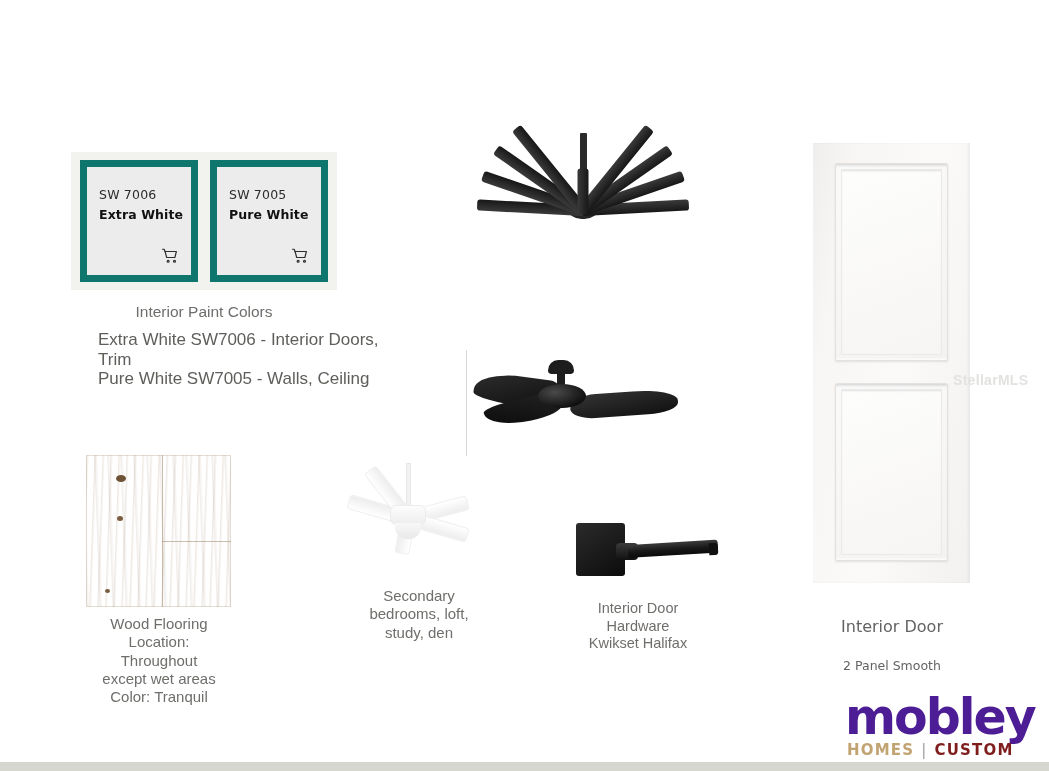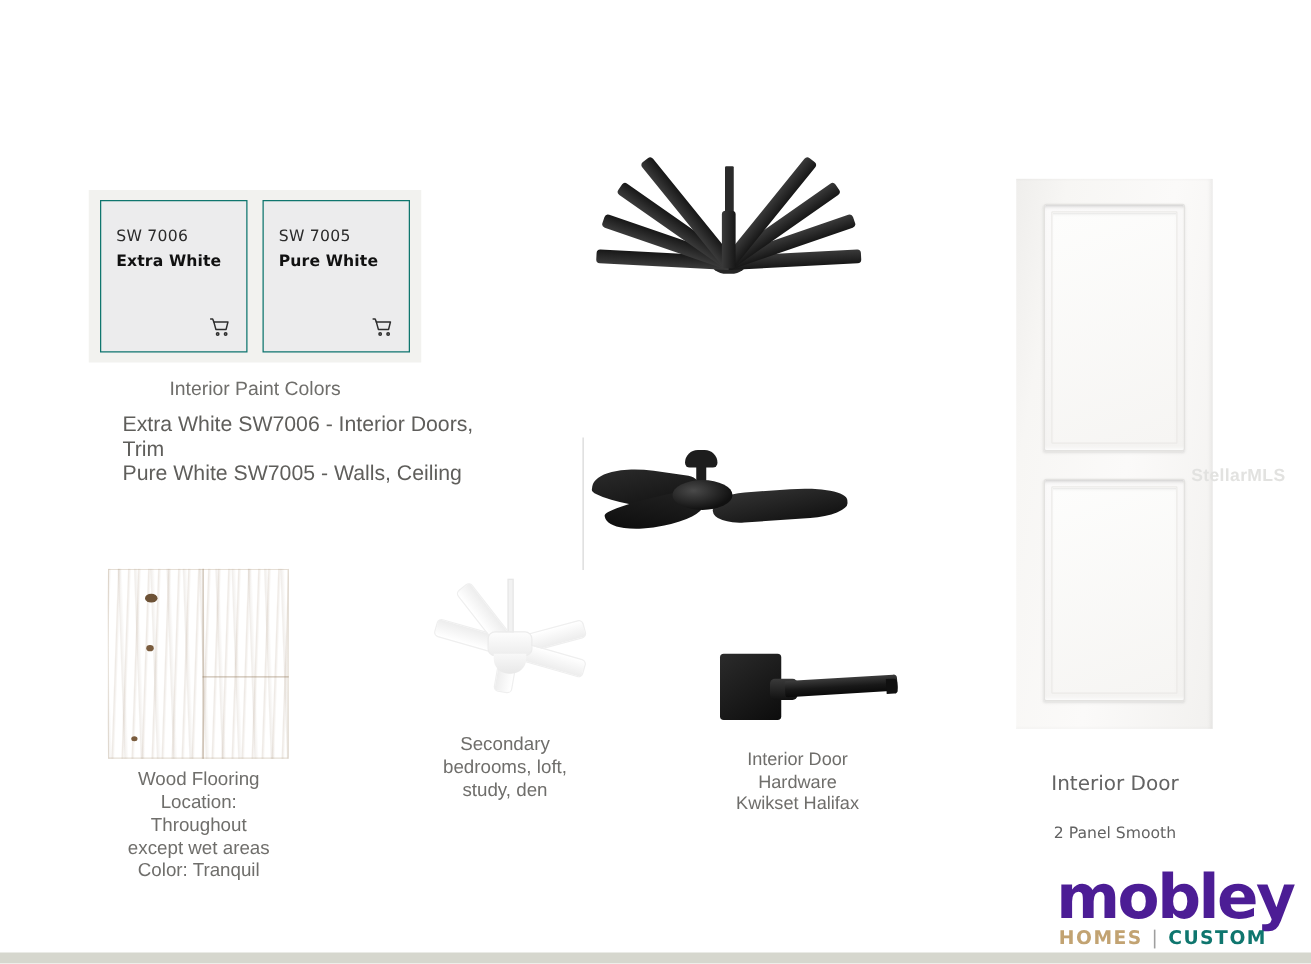--- a/index.html
+++ b/index.html
@@ -53,21 +53,21 @@
     height: 138px;
     background: #f2f2ef;
     padding: 0;
   }
   .paint-card {
     position: absolute;
     top: 8px;
     width: 118px;
     height: 122px;
     background: #ececed;
-    border: 1px solid #0f766e;
+    border: 7px solid #0f766e;
     box-sizing: border-box;
   }
   #paint-card-extra-white { left: 9px; }
   #paint-card-pure-white  { left: 139px; }
   .paint-code {
     position: absolute;
     left: 12px;
     top: 20px;
     font-size: 12.5px;
     color: #2b2b2b;
@@ -251,21 +251,21 @@
     position: absolute; left: 50%; top: 48px;
     width: 62px; height: 15px;
     background: linear-gradient(180deg, #ffffff, #ededed);
     border: 1px solid #efefef; box-sizing: border-box;
     transform-origin: 0 50%;
     border-radius: 0 4px 4px 0;
   }
 
   #fan-grand-living-caption { left: 483px; top: 275px; width: 200px; font-size: 15.5px; }
   #fan-master-caption       { left: 470px; top: 466px; width: 200px; font-size: 15.5px; }
-  #fan-secondary-caption    { left: 334px; top: 587px; width: 140px; font-size: 15px; }
+  #fan-secondary-caption    { left: 349px; top: 587px; width: 140px; font-size: 15px; }
 
   
   #door-hardware-image { position: absolute; left: 576px; top: 523px; width: 142px; height: 64px; }
   #door-hardware-image .rose {
     position: absolute; left: 0; top: 0; width: 49px; height: 53px;
     background: linear-gradient(145deg, #2b2b2b, #0c0c0c);
     border-radius: 3px;
   }
   #door-hardware-image .spindle {
     position: absolute; left: 40px; top: 20px; width: 22px; height: 17px;
@@ -332,21 +332,21 @@
     font-size: 49px; font-weight: bold; color: #4c1d95;
     letter-spacing: -2px; line-height: 50px;
   }
   #brand-tagline {
     font-family: "DejaVu Sans", sans-serif;
     font-size: 15px; letter-spacing: 1.2px; line-height: 16px;
     margin-top: -1px; margin-left: 2px;
   }
   #brand-tagline .homes { color: #c2a372; font-weight: 600; }
   #brand-tagline .sep   { color: #9f9f9f; font-weight: 400; padding: 0 1px; }
-  #brand-tagline .custom{ color: #0f766e; font-weight: 600; }
+  #brand-tagline .custom{ color: #7f1d1d; font-weight: 600; }
 
   #bottom-bar {
     position: absolute; left: 0; bottom: 0; width: 1049px; height: 9px;
     background: #d6d7ce;
   }
 </style>
 </head>
 <body>
 
 <div id="page">

